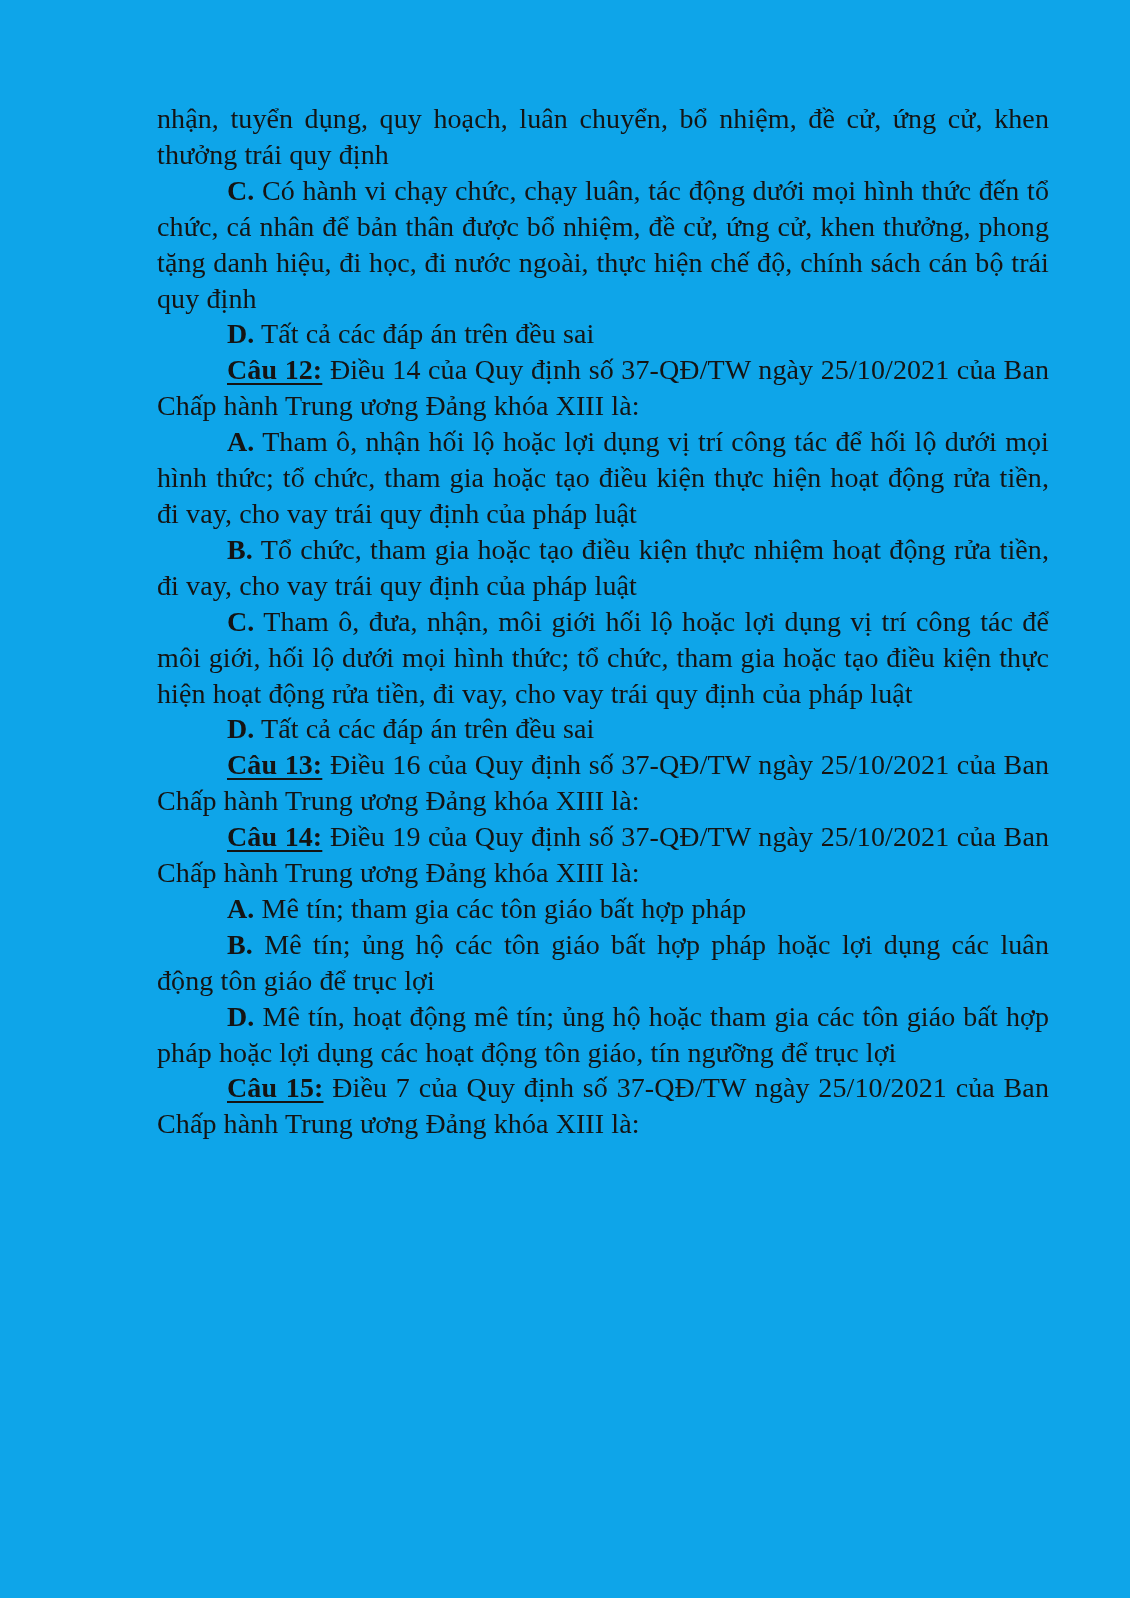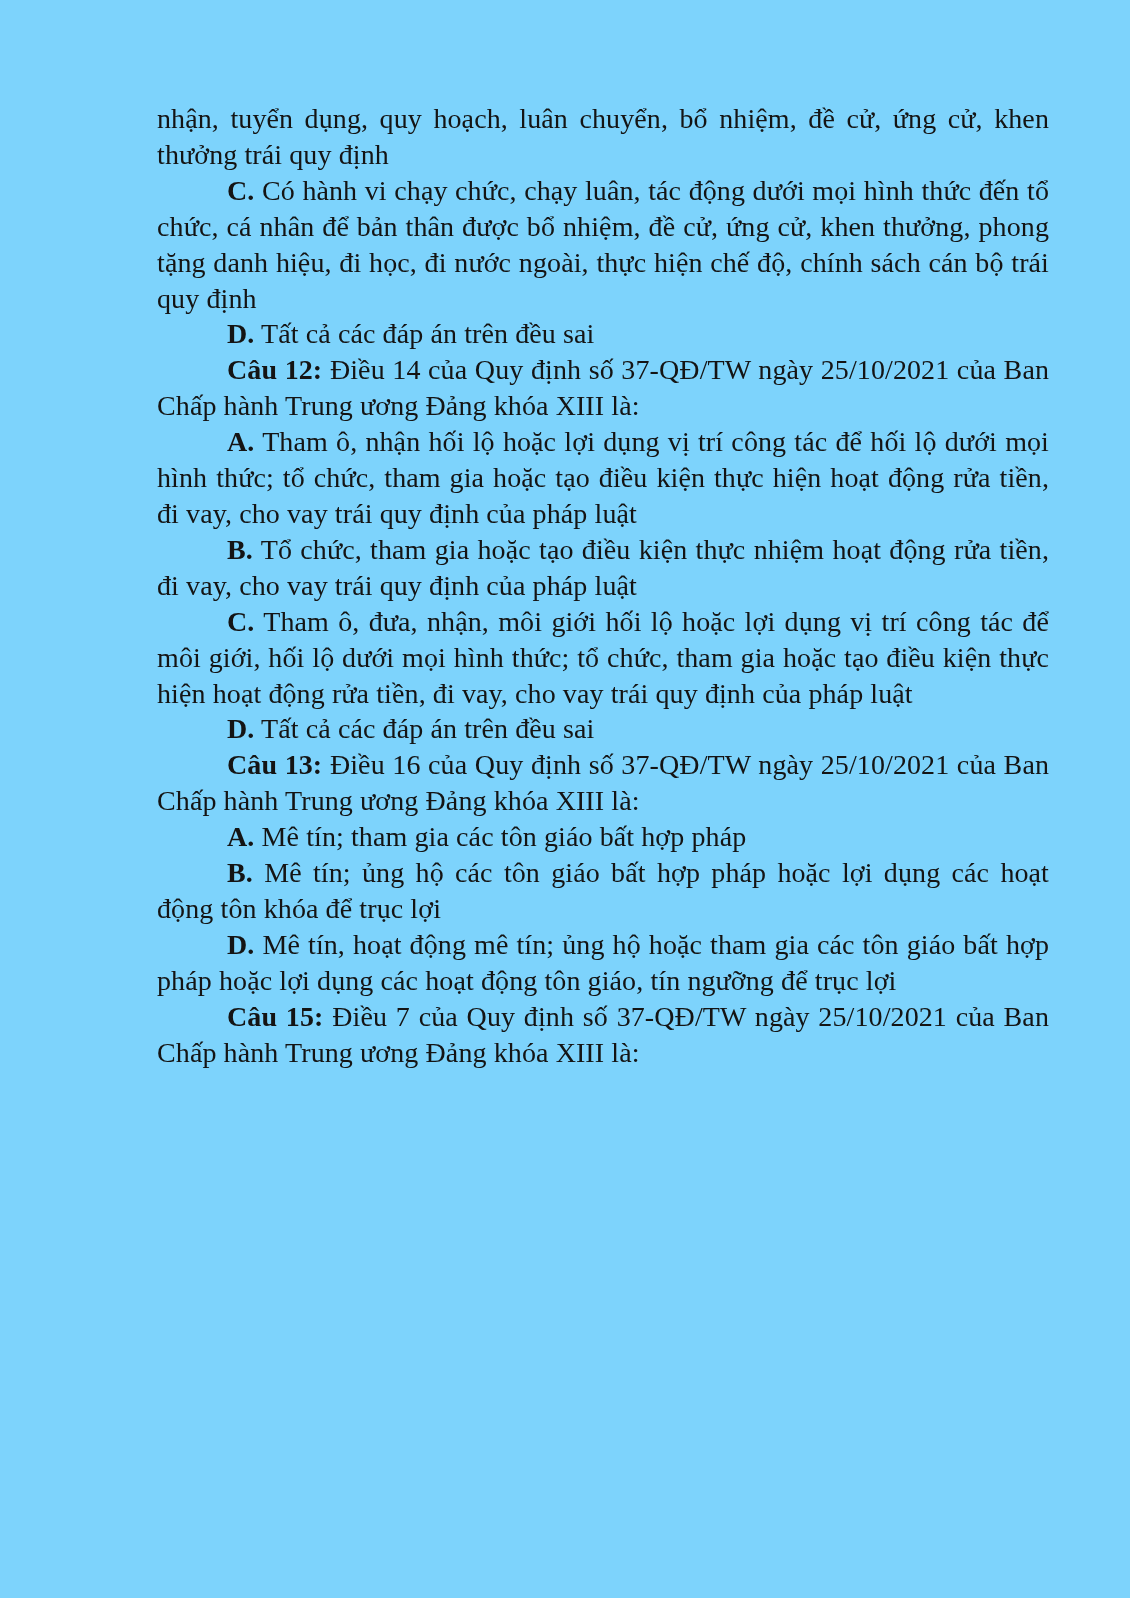--- a/index.html
+++ b/index.html
@@ -4,21 +4,21 @@
 <style>
   html, body {
     margin: 0;
     padding: 0;
     background: #ffffff;
   }
   .page {
     position: relative;
     width: 1130px;
     height: 1598px;
-    background: #7dd3fc;
+    background: #0ea5e9;
     overflow: hidden;
     font-family: "Liberation Serif", "DejaVu Serif", serif;
     color: #141414;
   }
   .content {
     position: absolute;
     left: 157px;
     top: 101px;
     width: 892px;
   }
@@ -31,37 +31,39 @@
     text-indent: 70px;
     letter-spacing: 0.1px;
   }
   .para.continuation {
     text-indent: 0;
   }
   .label {
     font-weight: bold;
   }
   .label.q {
+    text-decoration: underline;
     text-decoration-thickness: 2px;
     text-underline-offset: 4px;
     margin-top: 32px;
   }
 </style>
 </head>
 <body>
 
 <div class="page">
   <div class="content">
       <p class="para continuation"><span>nhận, tuyển dụng, quy hoạch, luân chuyển, bổ nhiệm, đề cử, ứng cử, khen thưởng trái quy định</span></p>
       <p class="para option"><span class="label">C.</span> <span>Có hành vi chạy chức, chạy luân, tác động dưới mọi hình thức đến tổ chức, cá nhân để bản thân được bổ nhiệm, đề cử, ứng cử, khen thưởng, phong tặng danh hiệu, đi học, đi nước ngoài, thực hiện chế độ, chính sách cán bộ trái quy định</span></p>
       <p class="para option"><span class="label">D.</span> <span>Tất cả các đáp án trên đều sai</span></p>
       <p class="para question"><span class="label q">Câu 12:</span> <span>Điều 14 của Quy định số 37-QĐ/TW ngày 25/10/2021 của Ban Chấp hành Trung ương Đảng khóa XIII là:</span></p>
       <p class="para option"><span class="label">A.</span> <span>Tham ô, nhận hối lộ hoặc lợi dụng vị trí công tác để hối lộ dưới mọi hình thức; tổ chức, tham gia hoặc tạo điều kiện thực hiện hoạt động rửa tiền, đi vay, cho vay trái quy định của pháp luật</span></p>
       <p class="para option"><span class="label">B.</span> <span>Tổ chức, tham gia hoặc tạo điều kiện thực nhiệm hoạt động rửa tiền, đi vay, cho vay trái quy định của pháp luật</span></p>
       <p class="para option"><span class="label">C.</span> <span>Tham ô, đưa, nhận, môi giới hối lộ hoặc lợi dụng vị trí công tác để môi giới, hối lộ dưới mọi hình thức; tổ chức, tham gia hoặc tạo điều kiện thực hiện hoạt động rửa tiền, đi vay, cho vay trái quy định của pháp luật</span></p>
       <p class="para option"><span class="label">D.</span> <span>Tất cả các đáp án trên đều sai</span></p>
       <p class="para question"><span class="label q">Câu 13:</span> <span>Điều 16 của Quy định số 37-QĐ/TW ngày 25/10/2021 của Ban Chấp hành Trung ương Đảng khóa XIII là:</span></p>
+      <p class="para question"><span class="label q">Câu 14:</span> <span>Điều 19 của Quy định số 37-QĐ/TW ngày 25/10/2021 của Ban Chấp hành Trung ương Đảng khóa XIII là:</span></p>
       <p class="para option"><span class="label">A.</span> <span>Mê tín; tham gia các tôn giáo bất hợp pháp</span></p>
-      <p class="para option"><span class="label">B.</span> <span>Mê tín; ủng hộ các tôn giáo bất hợp pháp hoặc lợi dụng các hoạt động tôn khóa để trục lợi</span></p>
+      <p class="para option"><span class="label">B.</span> <span>Mê tín; ủng hộ các tôn giáo bất hợp pháp hoặc lợi dụng các luân động tôn giáo để trục lợi</span></p>
       <p class="para option"><span class="label">D.</span> <span>Mê tín, hoạt động mê tín; ủng hộ hoặc tham gia các tôn giáo bất hợp pháp hoặc lợi dụng các hoạt động tôn giáo, tín ngưỡng để trục lợi</span></p>
       <p class="para question"><span class="label q">Câu 15:</span> <span>Điều 7 của Quy định số 37-QĐ/TW ngày 25/10/2021 của Ban Chấp hành Trung ương Đảng khóa XIII là:</span></p>
     </div>
 </div>
 
 </body></html>

